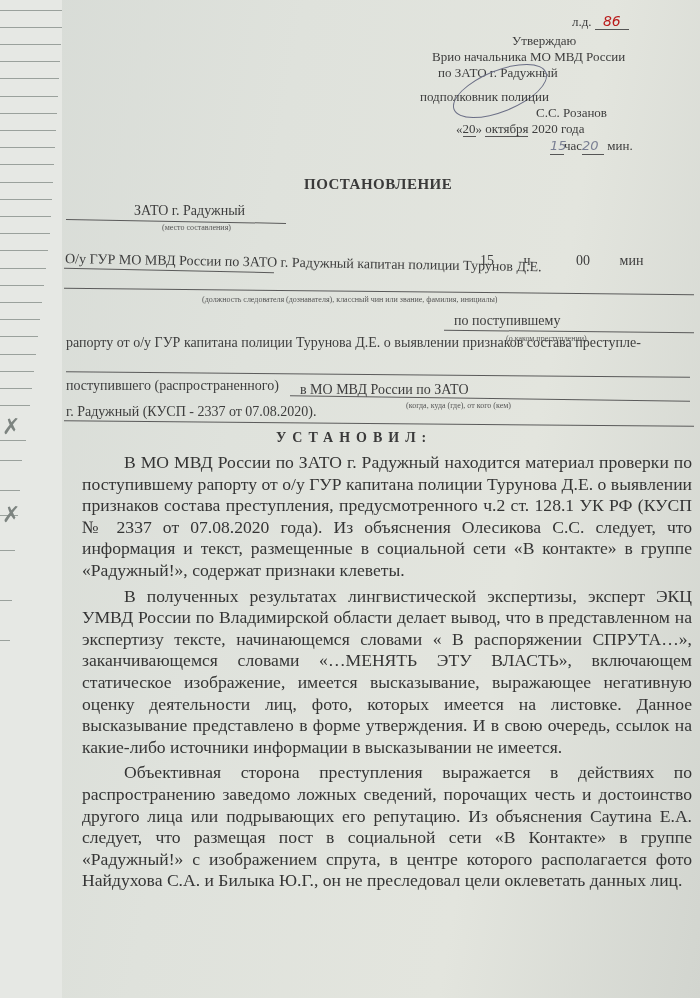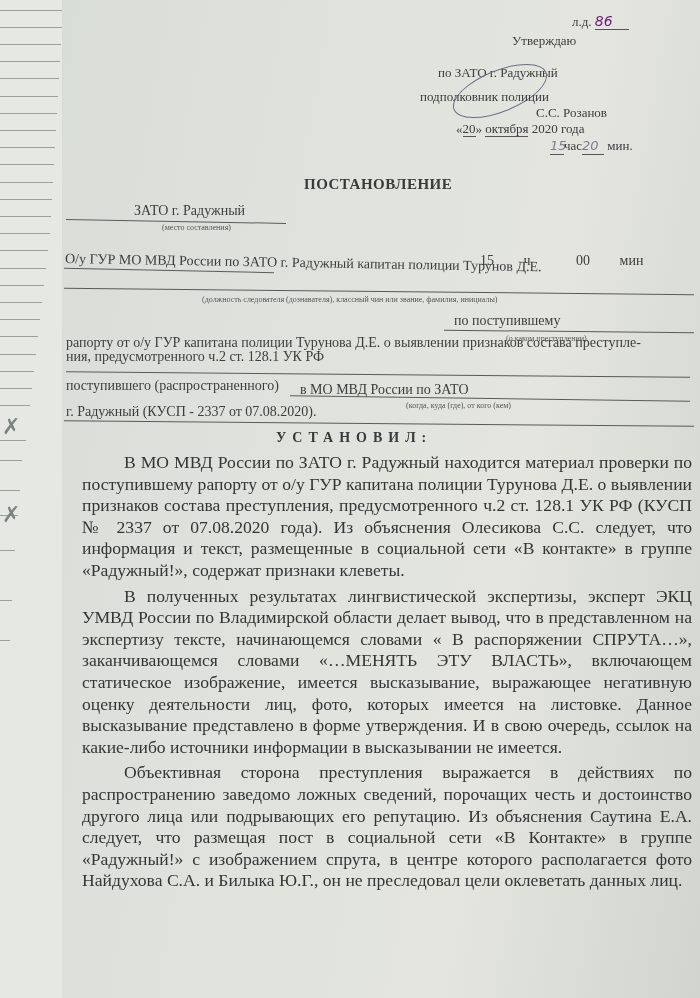--- a/index.html
+++ b/index.html
@@ -78,24 +78,25 @@
   <div class="rule" style="top:600px;width:12px"></div>
   <div class="rule" style="top:640px;width:10px"></div>
   <div class="mark" style="top:414px">✗</div>
   <div class="mark" style="top:502px">✗</div>
 </div>
 
 <div class="page">
 
   <div class="abs approve" style="left:510px;top:13px">
     <span>л.д.</span>
-    <span class="hand uline" style="display:inline-block;width:34px;font-size:14px;color:#701a75;text-align:left">86</span>
+    <span class="hand uline" style="display:inline-block;width:34px;font-size:14px;color:#b91c1c;text-align:center">86</span>
   </div>
 
   <div class="abs approve" style="left:450px;top:33px">Утверждаю</div>
+  <div class="abs approve" style="left:370px;top:49px">Врио начальника МО МВД России</div>
   <div class="abs approve" style="left:376px;top:65px">по ЗАТО г. Радужный</div>
   <div class="signature-oval" style="left:388px;top:70px;width:98px;height:40px"></div>
   <div class="abs approve" style="left:358px;top:89px">подполковник полиции</div>
   <div class="abs approve" style="left:474px;top:105px">С.С. Розанов</div>
   <div class="abs approve" style="left:394px;top:121px">
     «<span class="uline">20</span>»
     <span class="uline">октября</span>
     <span>2020 года</span>
   </div>
   <div class="abs approve" style="left:488px;top:138px">
@@ -118,21 +119,20 @@
 
   <div class="abs form" style="left:3px;top:251px;transform:rotate(1deg);transform-origin:left">О/у ГУР МО МВД России по ЗАТО г. Радужный капитан полиции Турунов Д.Е.</div>
   <div class="hline" style="left:2px;top:270px;width:210px;transform:rotate(1.2deg)"></div>
   <div class="hline" style="left:2px;top:291px;width:630px;transform:rotate(0.6deg)"></div>
   <div class="abs caption" style="left:140px;top:295px">(должность следователя (дознавателя), классный чин или звание, фамилия, инициалы)</div>
 
   <div class="abs form" style="left:392px;top:313px">по поступившему</div>
   <div class="hline" style="left:382px;top:331px;width:250px;transform:rotate(0.6deg)"></div>
   <div class="abs caption" style="left:444px;top:334px">(о каком преступлении)</div>
   <div class="abs form" style="left:4px;top:335px">рапорту от о/у ГУР капитана полиции Турунова Д.Е. о выявлении признаков состава преступле-</div>
-  <div class="abs form" style="left:4px;top:349px">ния, предусмотренного ч.2 ст. 128.1 УК РФ</div>
 
   <div class="hline" style="left:4px;top:374px;width:624px;transform:rotate(0.5deg)"></div>
   <div class="abs form" style="left:4px;top:378px">поступившего (распространенного)</div>
   <div class="abs form" style="left:238px;top:382px">в МО МВД России по ЗАТО</div>
   <div class="hline" style="left:228px;top:398px;width:400px;transform:rotate(0.8deg)"></div>
   <div class="abs caption" style="left:344px;top:401px">(когда, куда (где), от кого (кем)</div>
   <div class="abs form" style="left:4px;top:404px">г. Радужный (КУСП - 2337 от 07.08.2020).</div>
   <div class="hline" style="left:2px;top:423px;width:630px;transform:rotate(0.5deg)"></div>
 
   <div class="abs ustan" style="left:214px;top:430px">УСТАНОВИЛ:</div>

